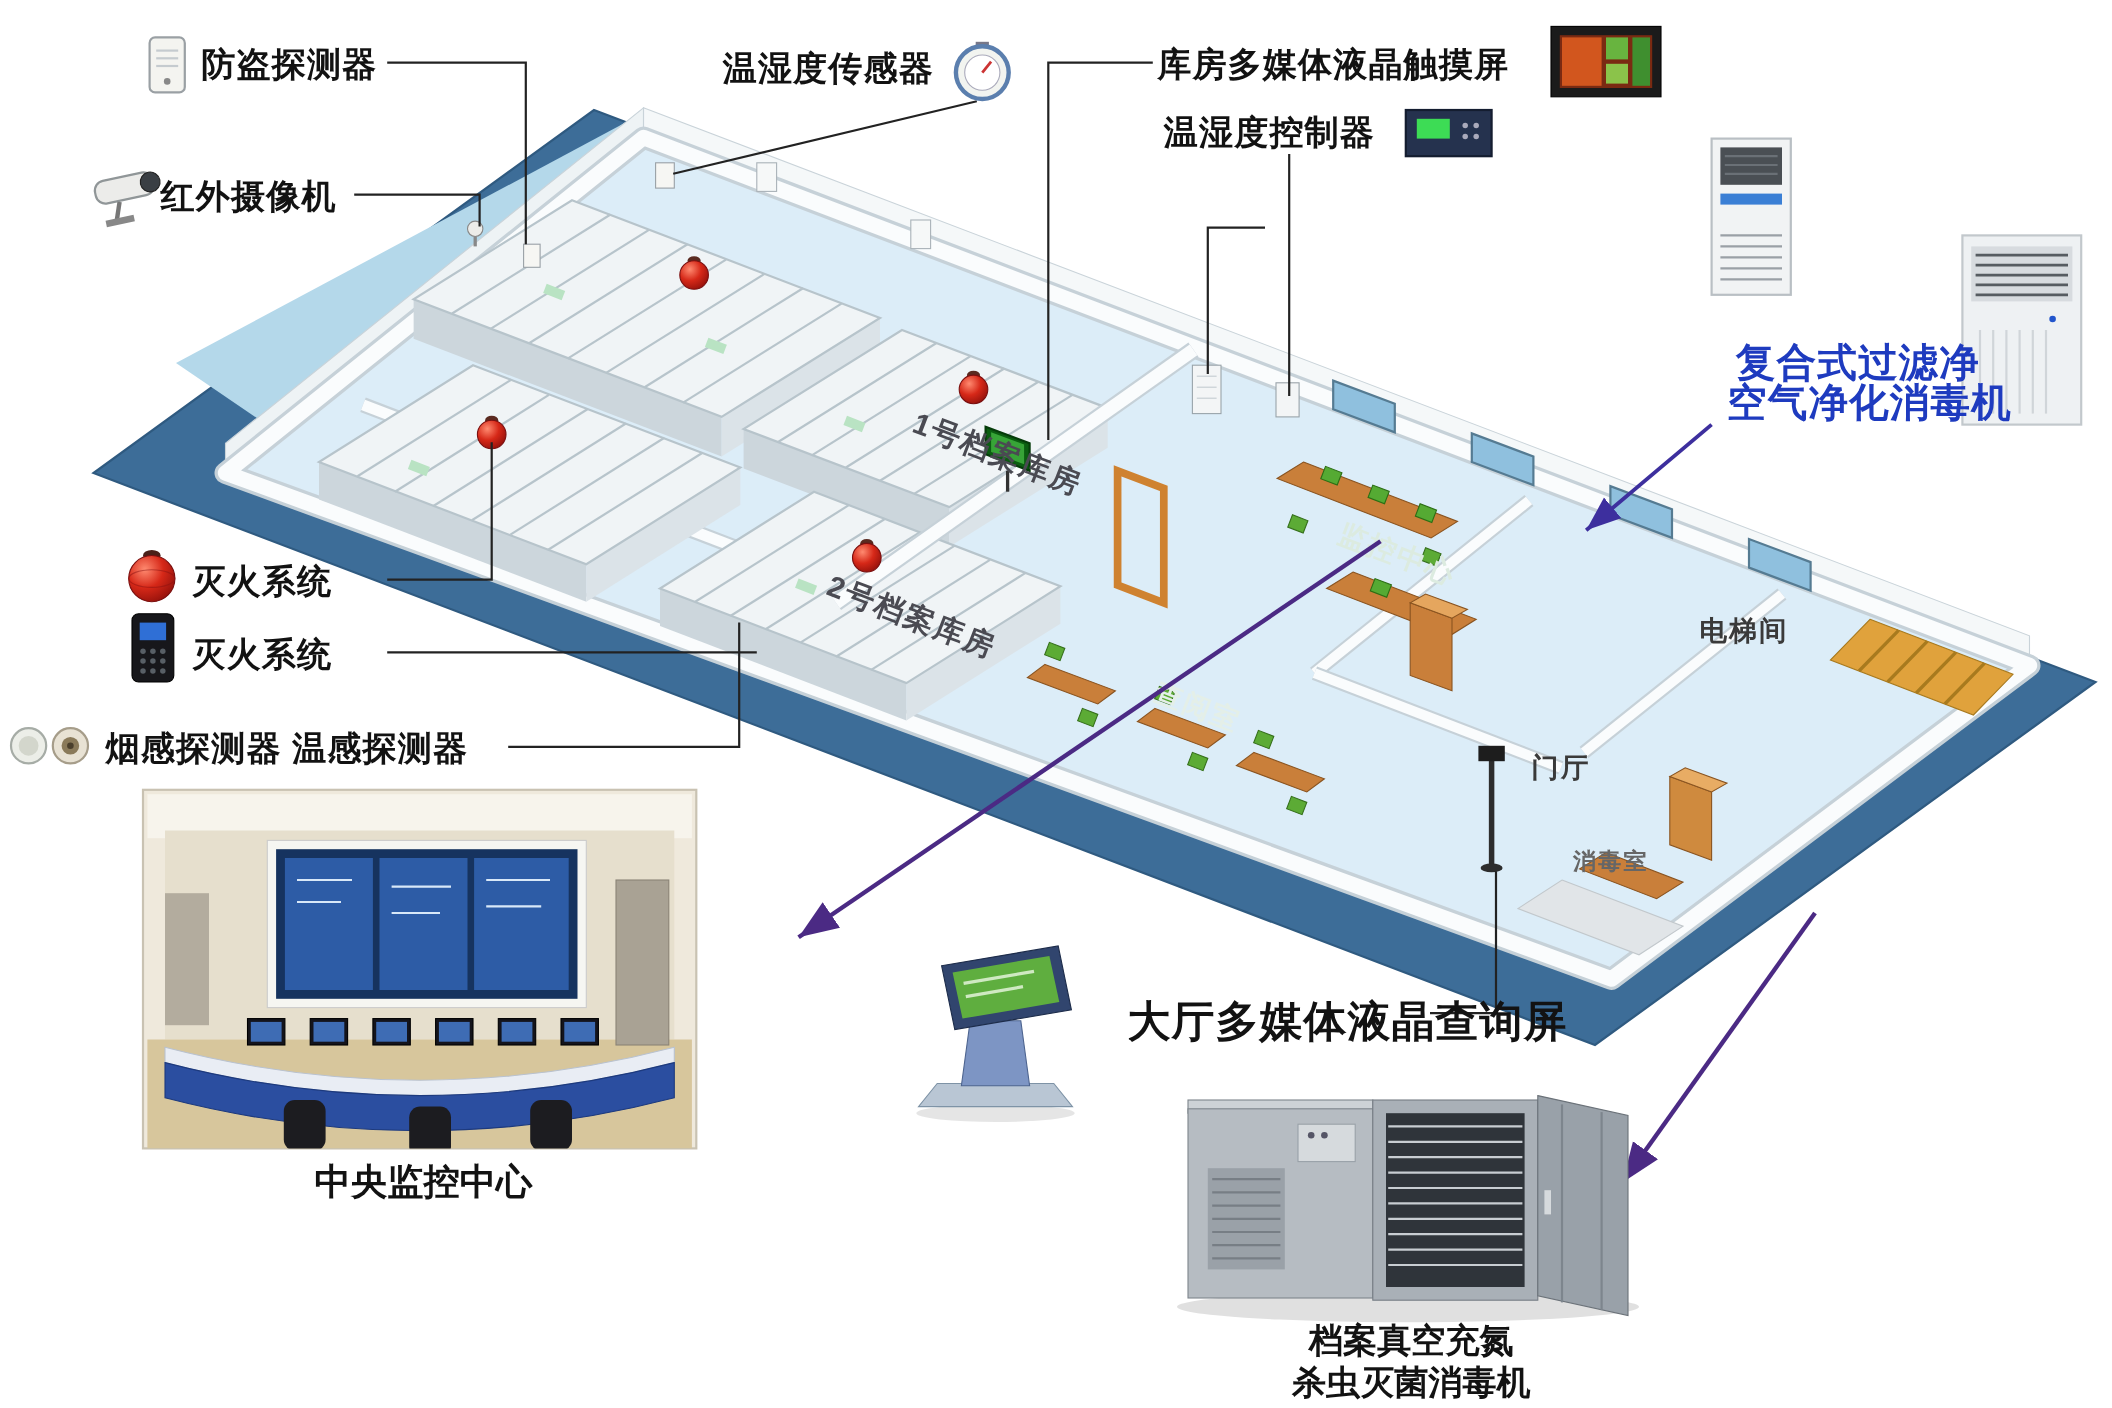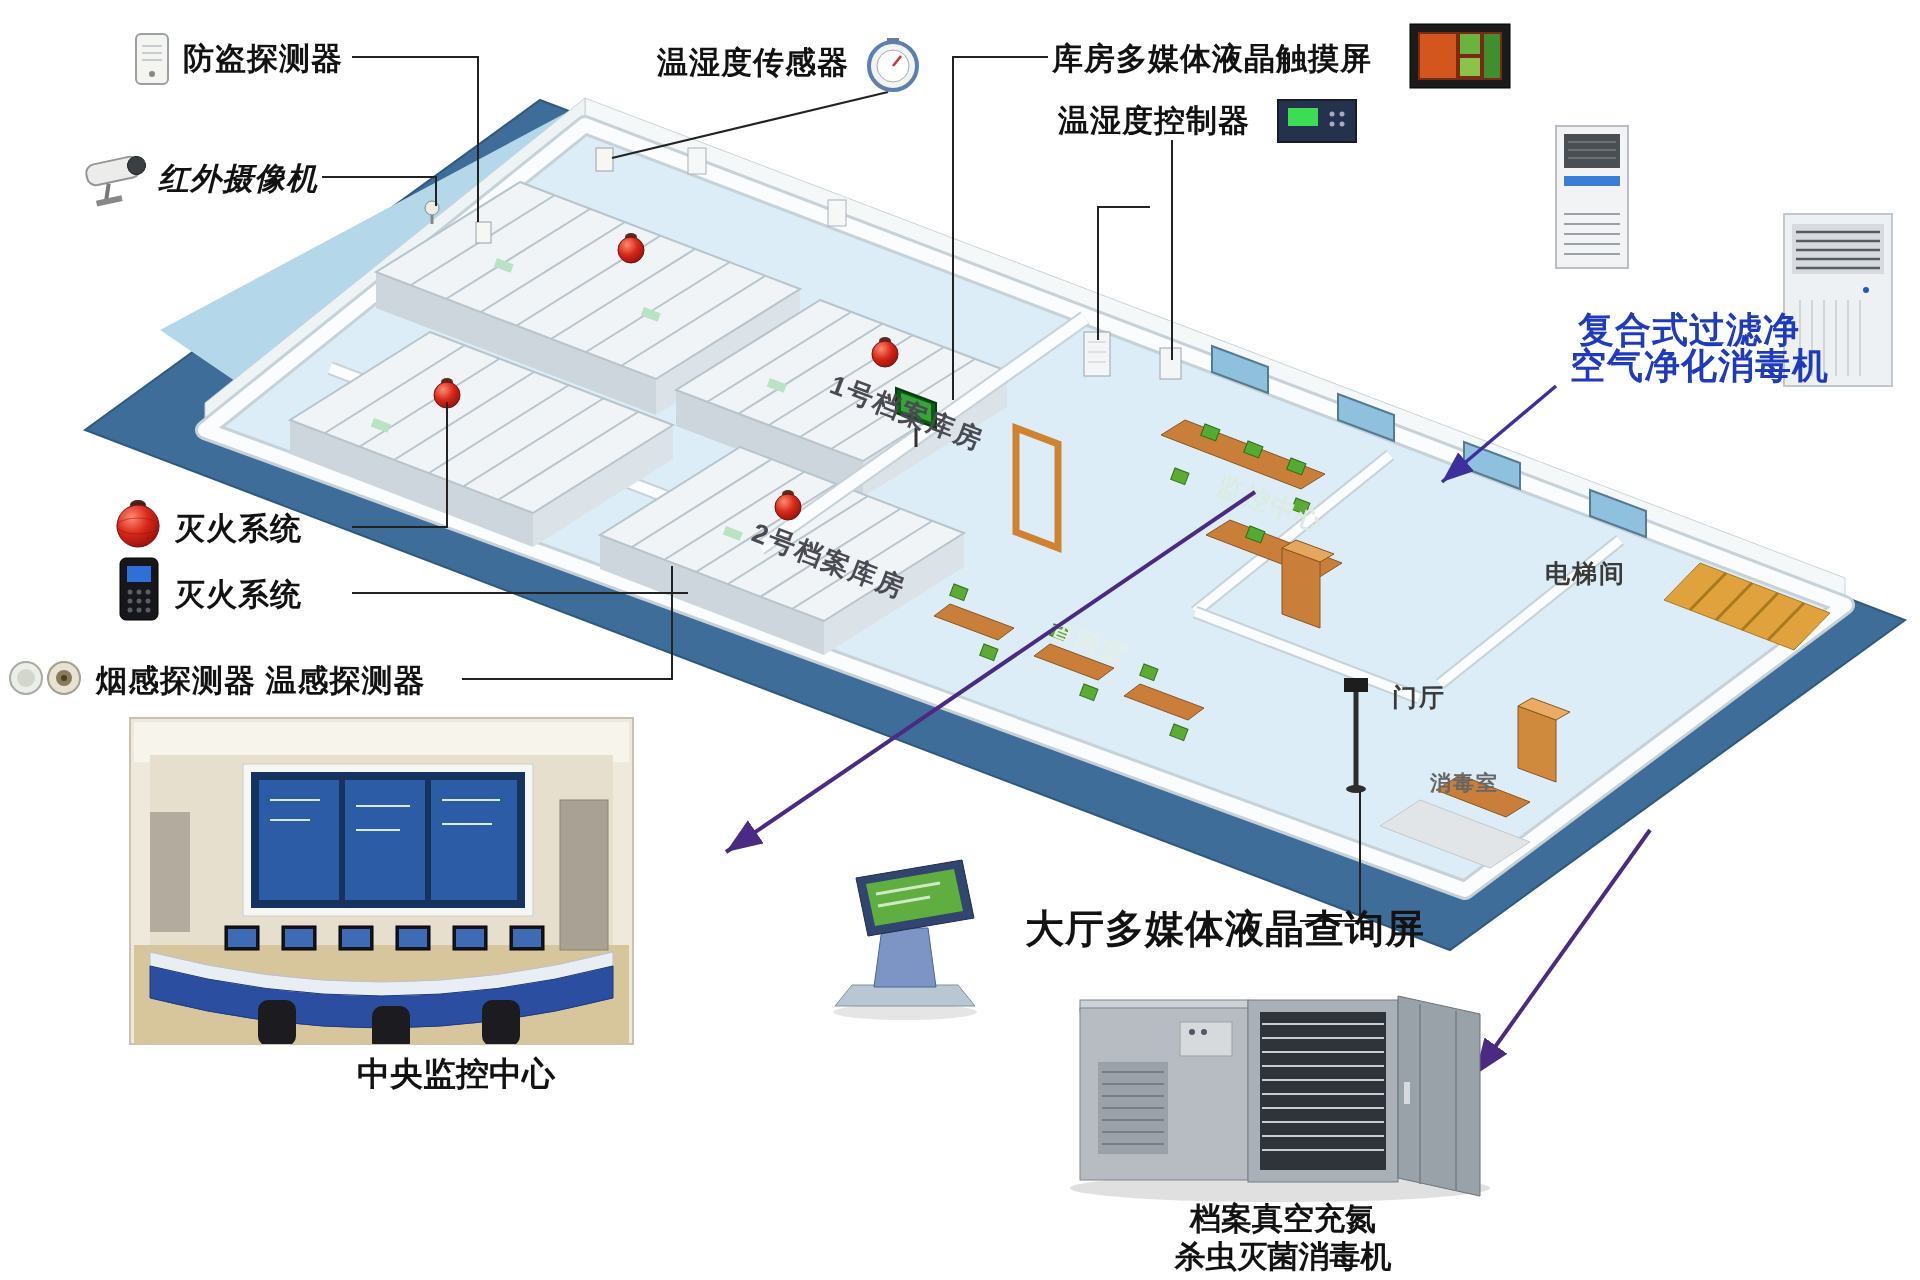--- a/index.html
+++ b/index.html
@@ -460,27 +460,27 @@
           <line x1="1262" y1="1150" x2="1384" y2="1150"></line>
     </g>
     <polygon points="1398,996 1480,1014 1480,1196 1398,1178" fill="#99a1a9" stroke="#6b7279"></polygon>
     <line x1="1420" y1="1004" x2="1420" y2="1184" stroke="#7d858d" stroke-width="2"></line>
     <line x1="1456" y1="1011" x2="1456" y2="1191" stroke="#7d858d" stroke-width="2"></line>
     <rect x="1404" y="1082" width="6" height="22" fill="#d6dadd"></rect>
   </g>
 </svg>
 
 <div class="lbl" style="left:183px;top:38px;">防盗探测器</div>
-<div class="lbl" style="left:158px;top:158px;font-style:italic;">红外摄像机</div>
+<div class="lbl" style="left:146px;top:158px;">红外摄像机</div>
 <div class="lbl" style="left:657px;top:42px;">温湿度传感器</div>
 <div class="lbl" style="left:1052px;top:38px;">库房多媒体液晶触摸屏</div>
 <div class="lbl" style="left:1058px;top:100px;">温湿度控制器</div>
 <div class="lbl lbl-blue" style="left:1578px;top:306px;">复合式过滤净</div>
 <div class="lbl lbl-blue" style="left:1570px;top:342px;">空气净化消毒机</div>
 <div class="lbl" style="left:174px;top:508px;">灭火系统</div>
 <div class="lbl" style="left:174px;top:574px;">灭火系统</div>
 <div class="lbl" style="left:96px;top:660px;">烟感探测器 温感探测器</div>
-<div class="caption" style="left:215px;top:1052px;width:340px;text-align:right;">中央监控中心</div>
+<div class="caption" style="left:215px;top:1052px;width:340px;">中央监控中心</div>
 <div class="lbl" style="left:985px;top:902px;font-size:39px;margin-left:40px;">大厅多媒体液晶查询屏</div>
 <div class="caption" style="left:1083px;top:1198px;width:400px;font-size:31px;">档案真空充氮</div>
 <div class="caption" style="left:1083px;top:1236px;width:400px;font-size:31px;">杀虫灭菌消毒机</div>
 
 </div>
 
 </body></html>

